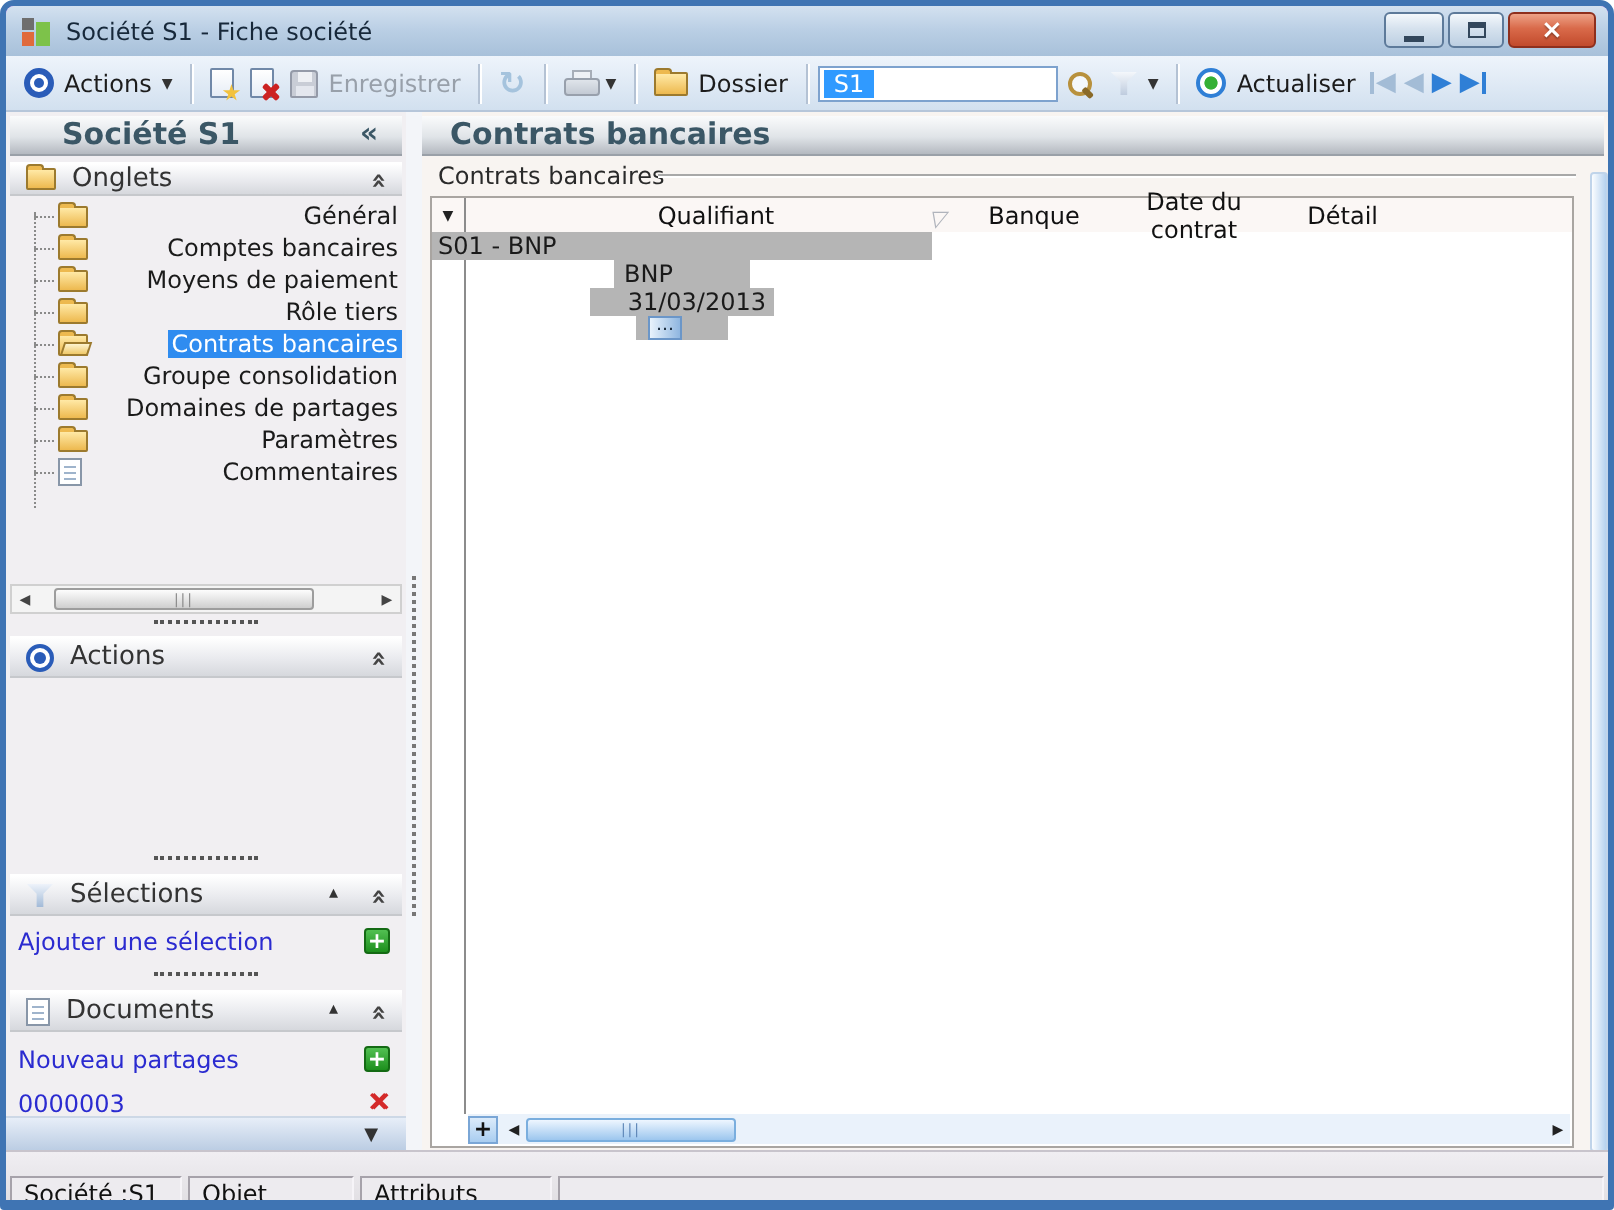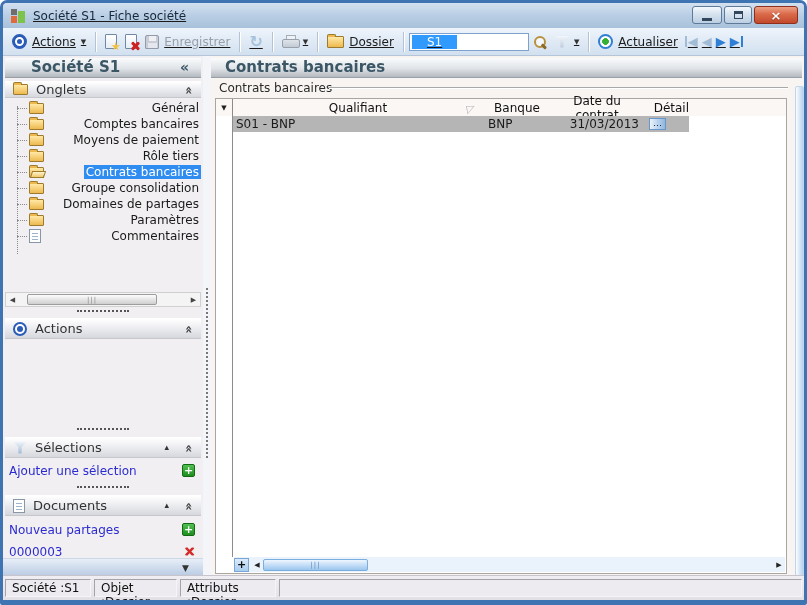--- a/index.html
+++ b/index.html
@@ -4,21 +4,21 @@
 <style>
   * { margin:0; padding:0; box-sizing:border-box; }
   body { width:807px; height:605px; font-family:"DejaVu Sans", sans-serif; background:#fff; }
 
   .window{
     position:relative; width:807px; height:605px;
     border:3px solid #3f74b3; border-bottom-width:5px;
     border-radius:7px 7px 2px 2px; overflow:hidden;
     background:#d946ef;
     box-shadow:inset 0 0 0 1px rgba(255,255,255,.5);
-    font-size:12px; color:#1a1a1a;text-decoration:underline;
+    font-size:12px; color:#1a1a1a;
   }
 
   
   .titlebar{
     position:relative; height:25px;
     background:linear-gradient(180deg,#d3e1f0 0%,#b9cee4 50%,#a8c1da 100%);
     display:flex; align-items:center; padding:0 8px;
   }
   .app-icon{ position:relative; width:14px; height:14px; margin-right:8px; }
   .app-icon .sq1{ position:absolute; left:0; top:0; width:6px; height:6px; background:#6e6e6e; }
@@ -73,21 +73,21 @@
   .printer-ic{ width:16px; height:14px; position:relative; }
   .printer-ic::before{ content:''; position:absolute; left:4px; top:0; width:8px; height:5px; background:#eef1f5; border:1px solid #a7aeb8; }
   .printer-ic::after{ content:''; position:absolute; left:0; top:4px; width:16px; height:7px; background:linear-gradient(#dfe4ea,#c3cad4); border:1px solid #98a0ac; border-radius:2px; }
 
   .folder-ic{ width:15px; height:11px; background:linear-gradient(180deg,#ffe9a6,#edb94f); border:1px solid #9c7a2e; border-radius:1px; position:relative; display:inline-block; }
   .folder-ic::before{ content:''; position:absolute; top:-3px; left:-1px; width:7px; height:2px; background:#edb94f; border:1px solid #9c7a2e; border-bottom:none; border-radius:2px 2px 0 0; }
   .folder-ic.open::after{ content:''; position:absolute; left:1px; right:-2px; top:3px; bottom:-1px; background:linear-gradient(180deg,#fdf3cf,#f0c96a); border:1px solid #9c7a2e; transform:skewX(-18deg); }
   .folder-ic.big{ width:17px; height:12px; }
 
   .search-box{ width:120px; height:18px; background:#fff; border:1px solid #7da2ce; padding:1px 2px; display:flex; align-items:center; }
-  .search-box .sel{ background:#309aff; color:#fff; padding:0 15px; line-height:14px; }
+  .search-box .sel{ background:#309aff; color:#fff; padding:0 5px; line-height:14px; }
 
   .magnifier-ic{ width:14px; height:14px; position:relative; }
   .magnifier-ic::before{ content:''; position:absolute; left:1px; top:1px; width:8px; height:8px; border:2px solid #b8913d; border-radius:50%; background:#f4f8fc; }
   .magnifier-ic::after{ content:''; position:absolute; right:0; bottom:1px; width:6px; height:2.5px; background:#8a6a28; transform:rotate(45deg); border-radius:1px; }
 
   .funnel-ic{ width:14px; height:12px; background:linear-gradient(180deg,#f4f7fb,#bccadd); clip-path:polygon(0 0,100% 0,62% 45%,62% 100%,38% 100%,38% 45%); }
   .funnel-ic.side{ background:linear-gradient(180deg,#eef3fa,#9fb8d6); }
 
   .actualiser-ic{ width:15px; height:15px; border:2px solid #2f7fd6; border-radius:50%;
     background:radial-gradient(circle at 50% 50%, #35b035 0 40%, #ffffff 45%); }
@@ -169,21 +169,21 @@
 
   .tablebox{ position:absolute; left:4px; top:42px; width:572px; bottom:4px;
     background:#fff; border:1px solid #a9a5a1; }
   .tbl-header{ position:absolute; left:0; right:0; top:0; height:17px; background:#fbf7f5; display:flex; align-items:center; }
   .th{ text-align:center; font-size:12px; color:#111; position:relative; }
   .th-gutter{ width:17px; border-right:1px solid #8c8c8c; align-self:stretch; display:flex; align-items:center; justify-content:center; }
   .th-gutter .g{ font-size:7px; color:#222; }
   .th-q{ width:250px; } .th-b{ width:68px; } .th-d{ width:92px; } .th-det{ width:46px; }
   .sort-funnel{ position:absolute; right:10px; top:2px; color:#b0b4bc; font-size:11px; transform:skewX(-18deg); }
 
-  .tbl-row{ position:absolute; left:0; top:17px; height:16px; display:flex; font-size:12px; }
+  .tbl-row{ position:absolute; left:0; top:17px; height:16px; display:flex; align-items:center; font-size:12px;flex-direction:column; }
   .row-band{ background:#b5b5b5; }
   .td{ height:16px; display:flex; align-items:center; }
   .td-gutter{ width:17px; border-right:1px solid #8c8c8c; background:#fff; align-self:stretch; }
   .td-q{ width:250px; padding-left:3px; }
   .td-b{ width:68px; padding-left:5px; }
   .td-d{ width:92px; justify-content:flex-end; padding-right:4px; }
   .td-det{ width:46px; padding-left:6px; }
   .detail-btn{ width:17px; height:12px; background:linear-gradient(90deg,#e9f3fc,#8fb6e0); border:1px solid #6b96c8;
     font-size:9px; line-height:9px; text-align:center; color:#123; }
   .gutter-col{ position:absolute; left:0; top:17px; bottom:16px; width:17px; border-right:1px solid #8c8c8c; background:#fff; }
@@ -195,21 +195,21 @@
   .tbl-thumb{ width:105px; height:12px; background:linear-gradient(180deg,#eef6ff,#9cc6ee); border:1px solid #7aaede; border-radius:2px;
     display:flex; align-items:center; justify-content:center; font-size:7px; letter-spacing:1px; color:#5f87b8; }
   .tbl-hscroll .spacer{ flex:1; }
 
   .vscroll{ position:absolute; right:0; top:30px; bottom:2px; width:9px;
     background:linear-gradient(90deg,#fbfdff,#b6d2ef); border:1px solid #c0d4ea; border-radius:2px; }
 
   
   .statusbar{ position:absolute; left:0; right:0; bottom:0; height:22px;
     background:linear-gradient(180deg,#f0eef2,#e2e0e4); border-top:1px solid #c8c4cc;
-    display:flex; align-items:center; padding:12px 2px; gap:3px; }
+    display:flex; align-items:flex-start; padding:12px 2px; gap:3px; }
   .status-panel{ height:18px; border:1px solid; border-color:#a6a2aa #f6f4f8 #f6f4f8 #a6a2aa;
     padding:1px 6px; font-size:12px; color:#111; background:#edebef; }
   .sp1{ width:86px; } .sp2{ width:83px; } .sp3{ width:96px; } .sp4{ flex:1; }
 </style>
 </head>
 <body>
 
 <div class="window">
 
   <div class="titlebar">

